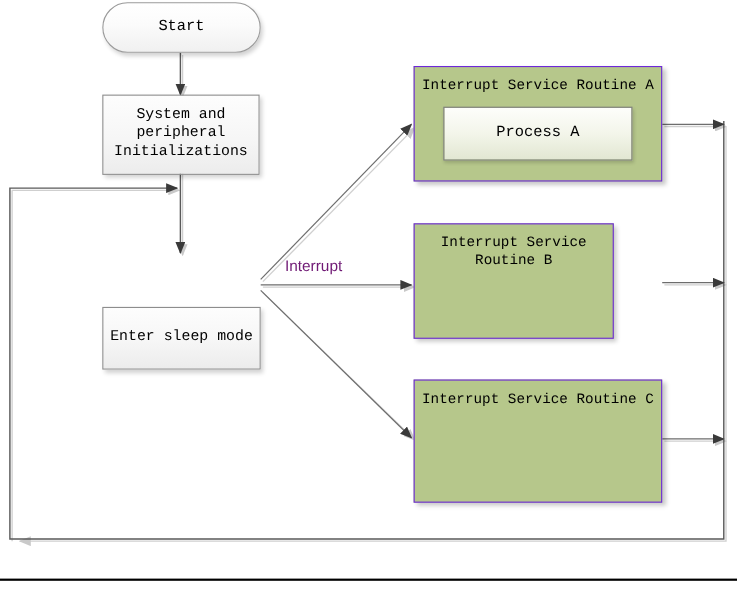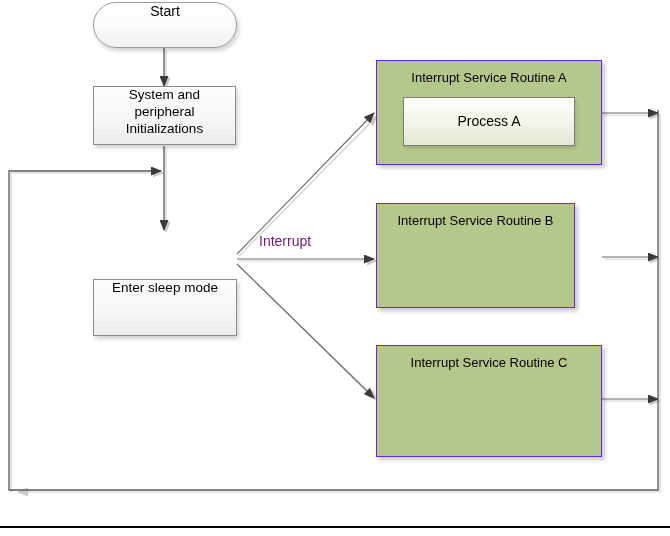--- a/index.html
+++ b/index.html
@@ -20,25 +20,26 @@
     left: 0;
     top: 0;
     width: 670px;
     height: 536px;
     pointer-events: none;
   }
   .node {
     position: absolute;
     box-sizing: border-box;
     display: flex;
-    align-items: flex-start;
+    align-items: center;
     justify-content: center;
     text-align: center;
     color: #000000;
     line-height: 1.25;
+    font-family: Liberation Mono, monospace;
   }
 
   
   .terminator {
     border: 1px solid #9a9a9a;
     border-radius: 999px;
     background: linear-gradient(180deg, #ffffff 0%, #fbfbfb 45%, #f0f0f0 100%);
     box-shadow: 2px 3px 4px rgba(0,0,0,0.18);
     font-size: 14px;
   }
@@ -141,36 +142,36 @@
 
     <path d="M602,113 L658,113" stroke="#6d6d6d" stroke-width="1.1" fill="none" marker-end="url(#ah)"></path>
     <path d="M602,257 L658,257" stroke="#6d6d6d" stroke-width="1.1" fill="none" marker-end="url(#ah)"></path>
     <path d="M602,399 L658,399" stroke="#6d6d6d" stroke-width="1.1" fill="none" marker-end="url(#ah)"></path>
   </svg>
 
   <div class="node terminator" style="left:93px; top:2px; width:144px; height:46px;">
     <span>Start</span>
   </div>
 
-  <div class="node pbox" style="left:93px; top:86px; width:143px; height:59px; padding:0 8px;">
+  <div class="node pbox" style="left:93px; top:86px; width:143px; height:73px; padding:0 8px;">
     <span>System and peripheral Initializations</span>
   </div>
 
   <div class="node pbox" style="left:93px; top:231px; width:144px; height:57px; padding:0 6px;margin-top:48px;">
     <span>Enter sleep mode</span>
   </div>
 
   <div class="edge-label" style="left:259px; top:233px;">Interrupt</div>
 
   <div class="node isr" style="left:376px; top:60px; width:226px; height:105px;">
     <div class="isr-title">Interrupt Service Routine A</div>
     <div class="isr-inner">Process A</div>
   </div>
 
-  <div class="node isr" style="left:376px; top:203px; width:199px; height:105px;">
+  <div class="node isr" style="left:376px; top:203px; width:182px; height:105px;">
     <div class="isr-title">Interrupt Service Routine B</div>
   </div>
 
   <div class="node isr" style="left:376px; top:345px; width:226px; height:112px;">
     <div class="isr-title">Interrupt Service Routine C</div>
   </div>
 
   <div class="footer-rule"></div>
 
 </div>

